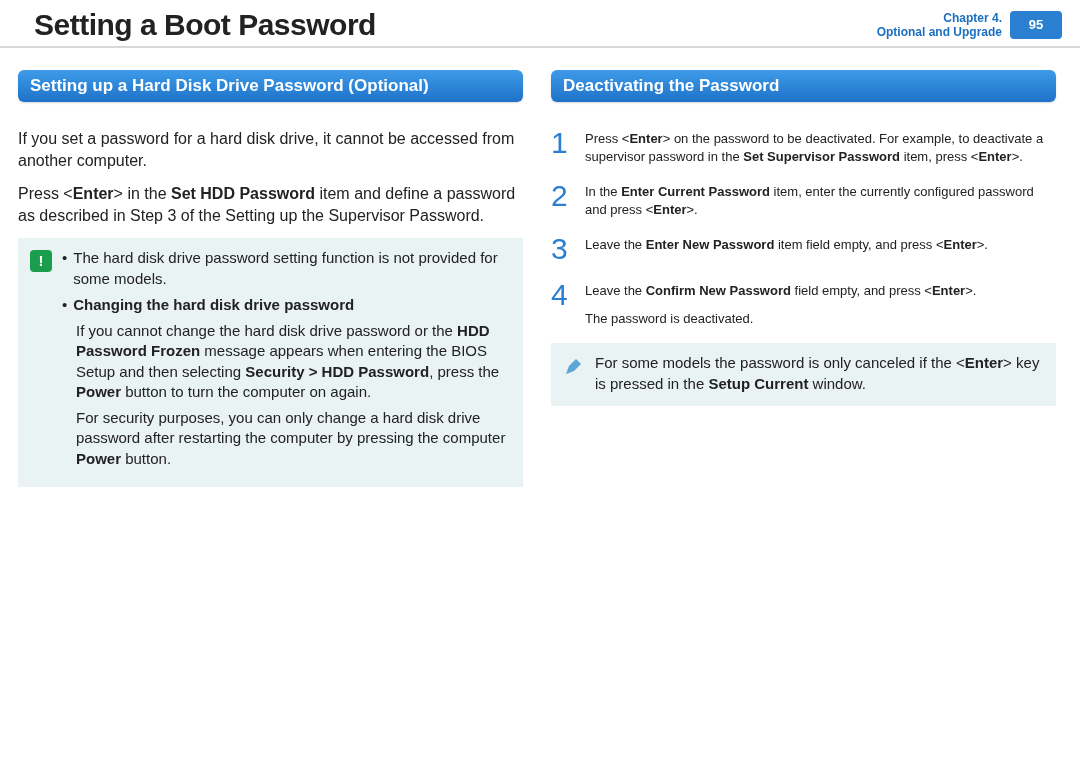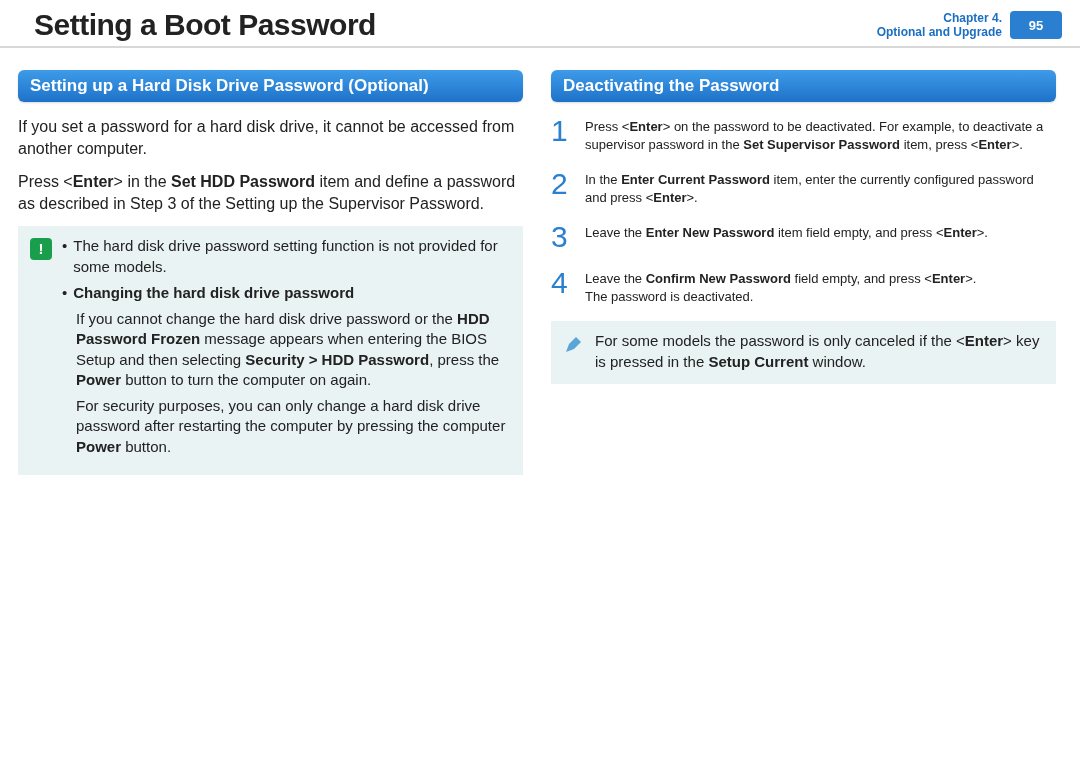--- a/index.html
+++ b/index.html
@@ -19,21 +19,20 @@
     border-bottom: 2px solid #d8d8d8;
   }
   .page-title {
     font-size: 30px;
     font-weight: 700;
     color: #222;
     letter-spacing: -0.5px;
   }
   .chapter-block {
     display: flex;
-    align-items: center;
     gap: 8px;
     color: #1b6fc1;
     font-size: 12px;
     font-weight: 700;
   }
   .chapter-text { text-align: right; line-height: 1.2; }
   .page-badge {
     width: 52px; height: 28px;
     background: #2a7fd1;
     color: #fff;
@@ -47,21 +46,21 @@
     padding: 22px 18px 10px 18px;
   }
   .col { width: 505px; }
   .section-bar {
     background: linear-gradient(#3e9be8, #1e72c9);
     color: #fff;
     font-weight: 700;
     font-size: 17px;
     padding: 6px 12px;
     border-radius: 6px;
-    margin-bottom: 14px;
+    margin-bottom: 26px;
     box-shadow: 0 1px 2px rgba(0,0,0,.15);
   }
   .body-text {
     font-size: 16px;
     line-height: 1.35;
     margin-bottom: 12px;
     color: #222;
   }
   .note-box {
     background: #eaf3f4;
@@ -179,21 +178,21 @@
       <div class="step-num">3</div>
       <div class="step-text">
         <span>Leave the </span><span class="bold">Enter New Password</span><span> item field empty, and press &lt;</span><span class="bold">Enter</span><span>&gt;.</span>
       </div>
     </div>
 
     <div class="step">
       <div class="step-num">4</div>
       <div class="step-text">
         <span>Leave the </span><span class="bold">Confirm New Password</span><span> field empty, and press &lt;</span><span class="bold">Enter</span><span>&gt;.</span>
-        <div style="">The password is deactivated.</div>
+        <div style="margin-top:10px">The password is deactivated.</div>
       </div>
     </div>
 
     <div class="note-box">
       <div class="note-icon-pen">
         <svg width="20" height="20" viewBox="0 0 20 20">
             <path d="M2 18 L5 10 L12 3 L17 8 L10 15 Z" fill="#5aa6d8"></path>
           </svg>
       </div>
       <div class="note-body">

